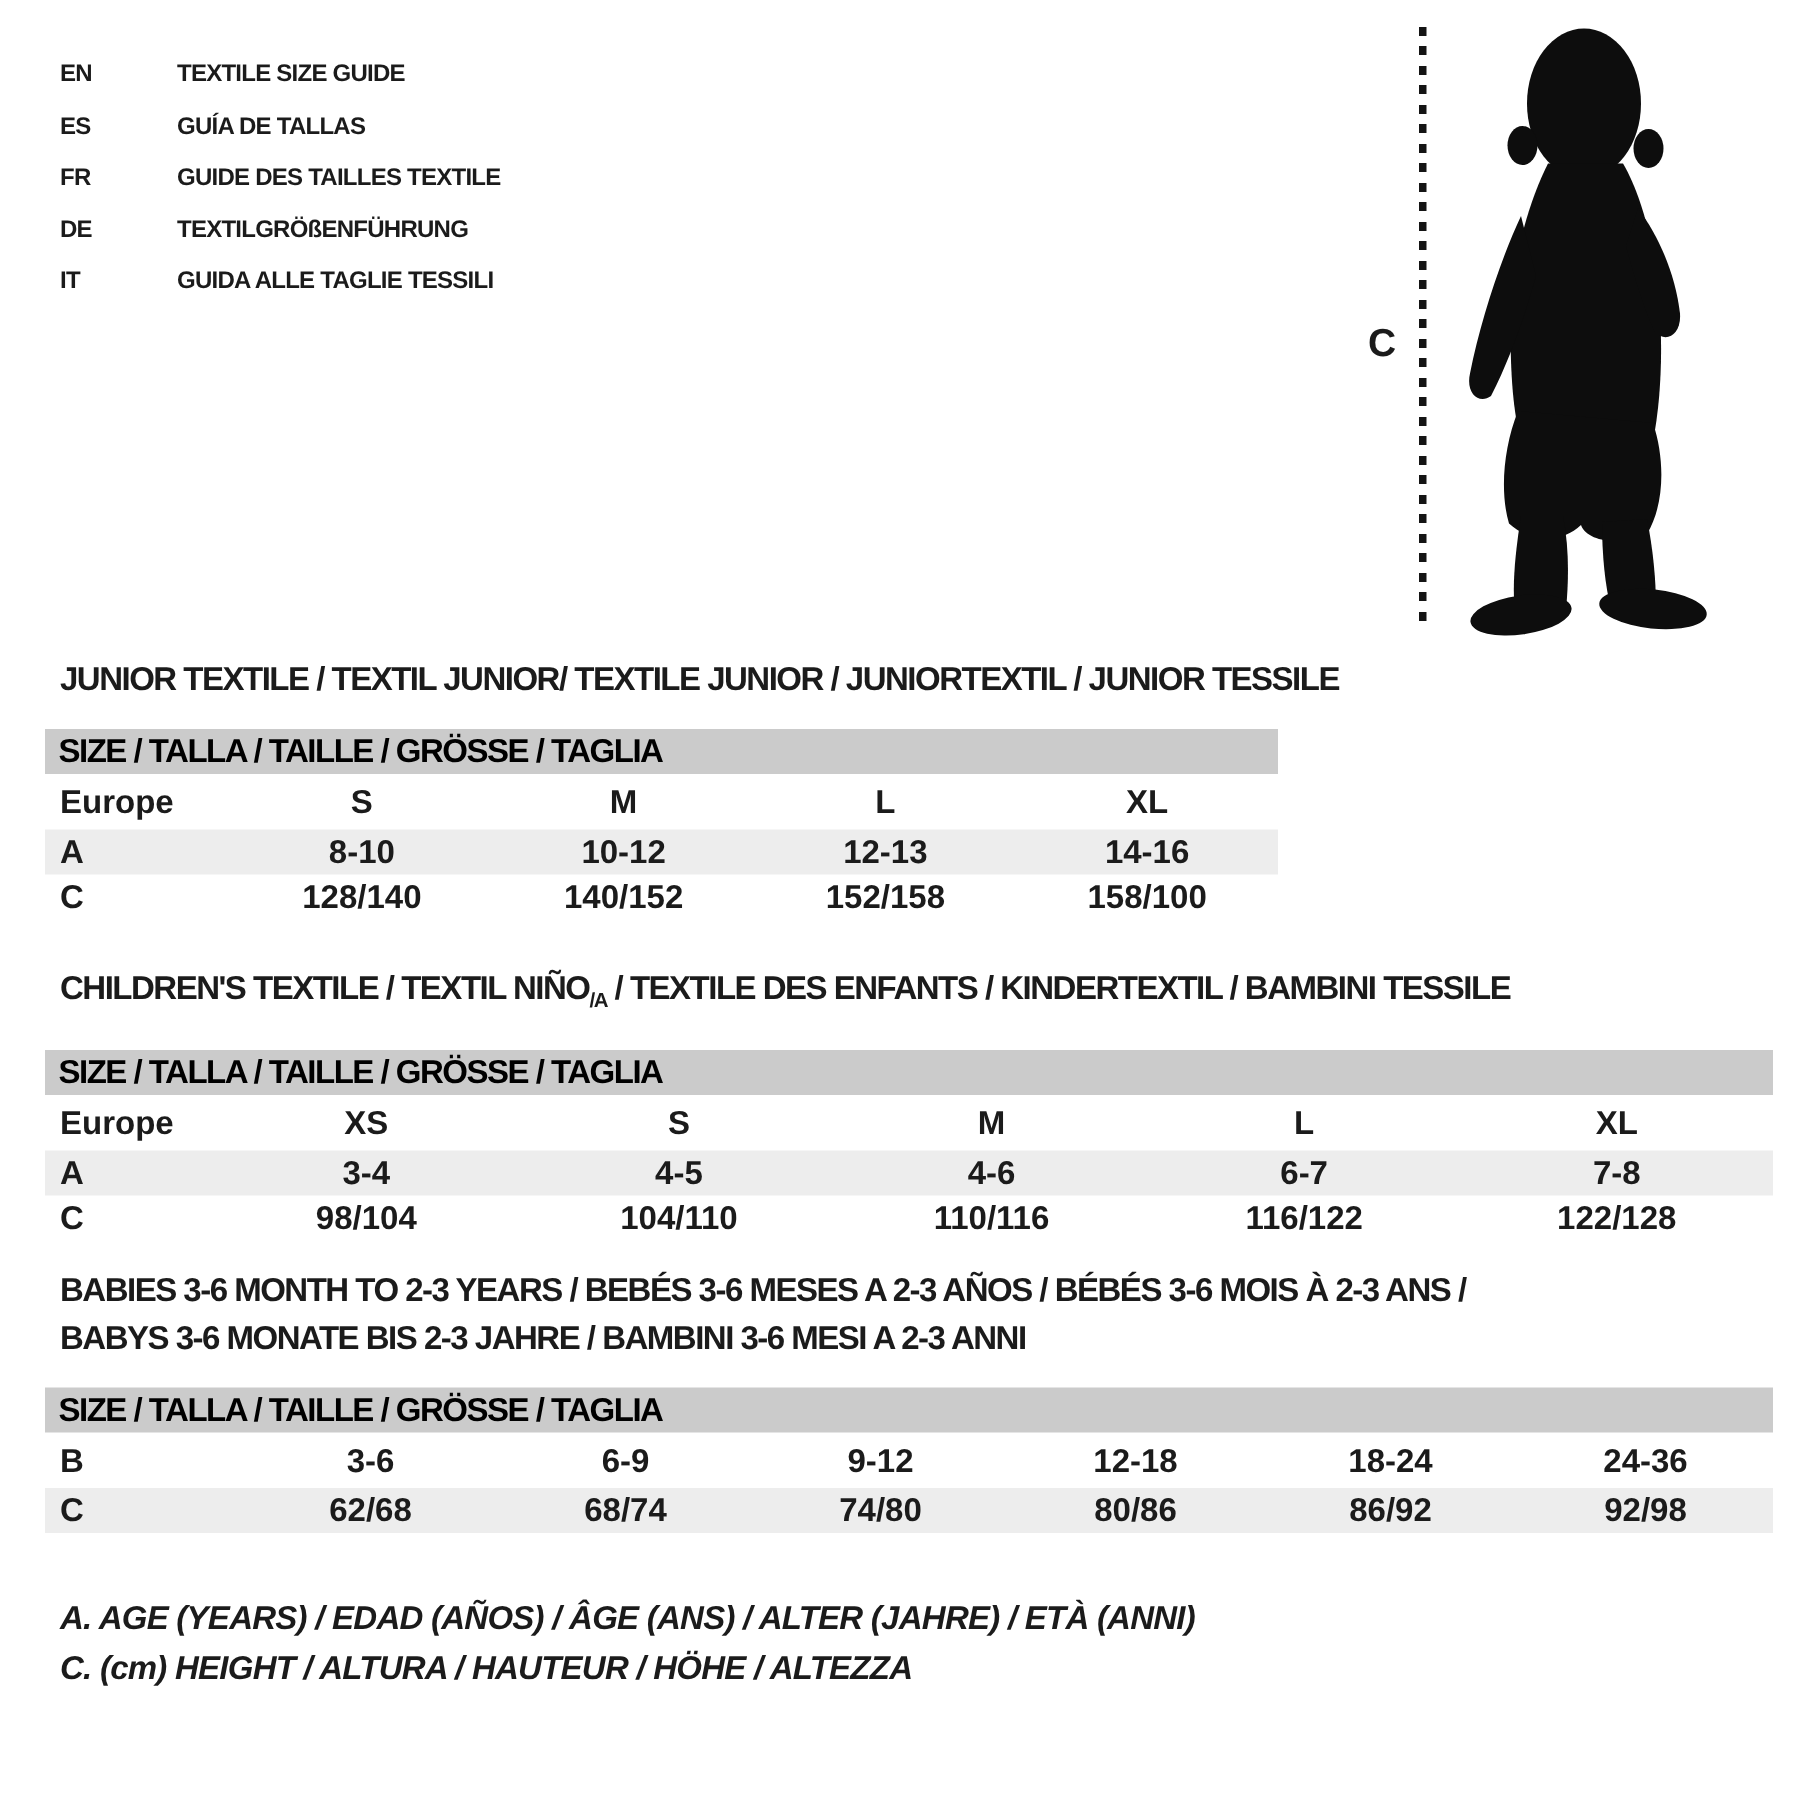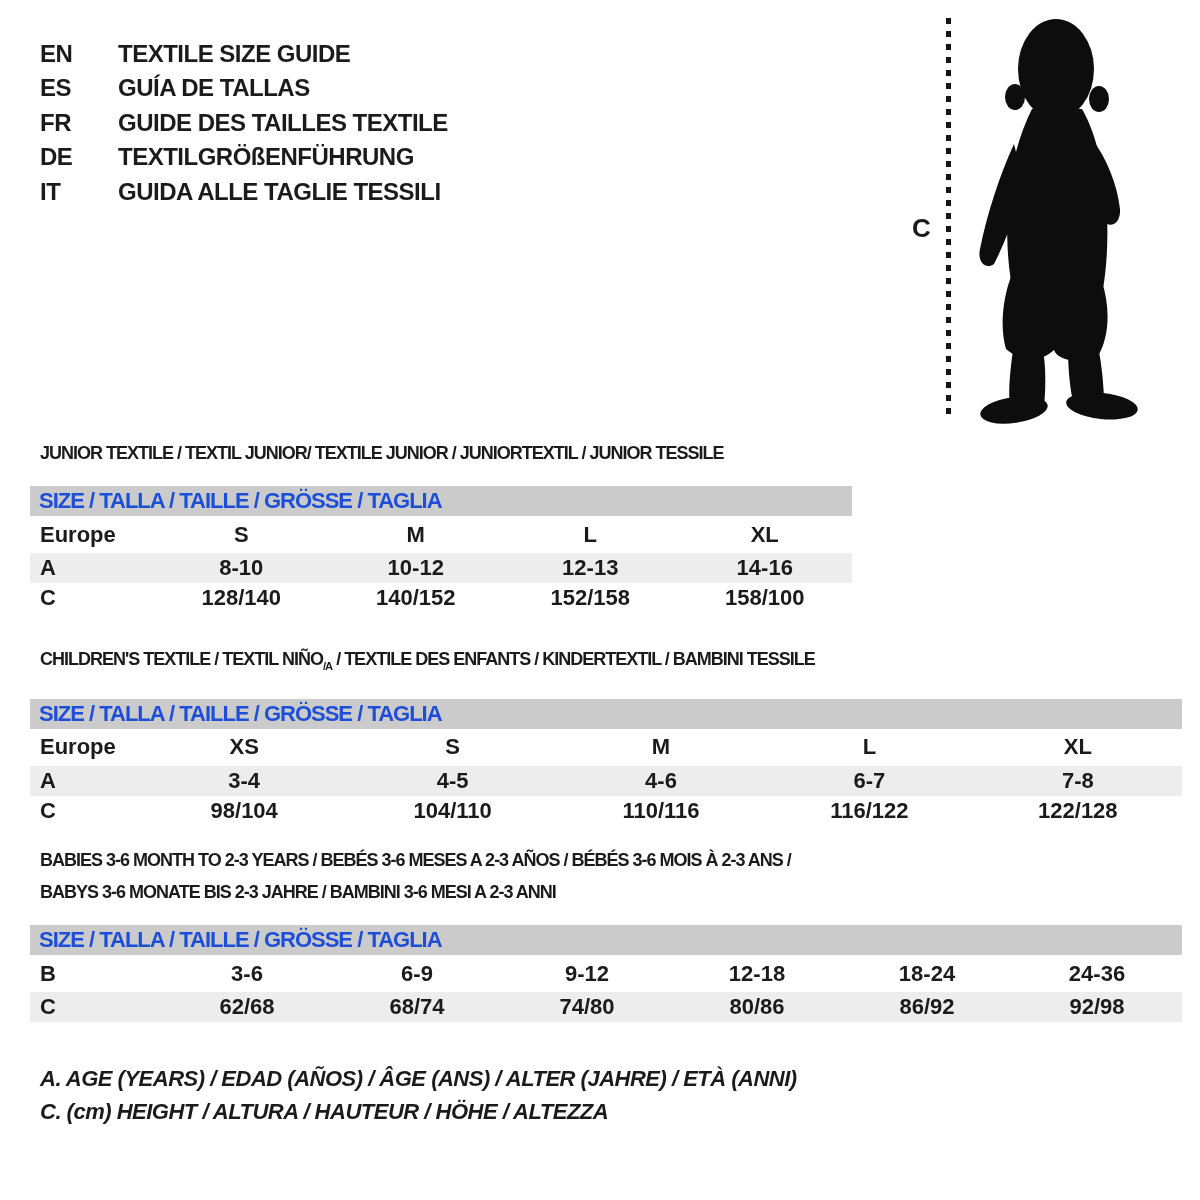--- a/index.html
+++ b/index.html
@@ -2,35 +2,35 @@
 <html><head>
 <meta charset="utf-8">
 <style>
   html,body{margin:0;padding:0;background:#ffffff;}
   .canvas{
     position:relative;width:1200px;height:1200px;background:#ffffff;overflow:hidden;
     font-family:"Liberation Sans", sans-serif;font-weight:bold;color:#1b1b1b;
   }
   
   .lang-list{position:absolute;left:40px;top:33px;}
-  .lang-row{display:flex;align-items:flex-end;height:34.5px;font-size:24px;letter-spacing:-0.5px;}
+  .lang-row{display:flex;align-items:center;height:34.5px;font-size:16px;letter-spacing:-0.5px;}
   .lang-code{width:78px;flex:0 0 78px;}
   .lang-title{white-space:nowrap;}
   
   .measure-label{position:absolute;left:912px;top:213px;font-size:26px;}
   .dashed-line{position:absolute;left:946px;top:18px;width:5px;height:400px;
     background:repeating-linear-gradient(to bottom,#141414 0 6px,transparent 6px 13px);}
   .baby-svg{position:absolute;left:962px;top:14px;width:190px;height:410px;}
   
   .table-block{position:absolute;left:30px;}
-  .section-title{margin:0 0 17px 10px;font-size:18px;line-height:32px;letter-spacing:-1px;white-space:nowrap;font-weight:bold;}
+  .section-title{margin:0 0 17px 10px;font-size:22px;line-height:32px;letter-spacing:-1px;white-space:nowrap;font-weight:bold;}
   .section-title .sub{font-size:0.62em;vertical-align:sub;}
   .tbl{display:block;}
   .trow{display:flex;align-items:center;font-size:22px;}
-  .bar{height:30px;background:#cbcbcb;color:#1d4ed8;letter-spacing:-1px;}
+  .bar{height:30px;background:#cbcbcb;color:#000000;letter-spacing:-1px;}
   .bar .bar-text{padding-left:9px;white-space:nowrap;}
   .r-first{height:37px;}
   .r-std{height:30px;}
   .shaded{background:#ededed;}
   .trow .label{padding-left:10px;flex:0 0 auto;}
   .trow .cell{flex:1 1 0;text-align:center;white-space:nowrap;}
   
   .legend{position:absolute;left:40px;top:1062px;font-style:italic;}
   .legend-line{font-size:22px;line-height:33px;letter-spacing:-0.5px;white-space:nowrap;}
 </style>

